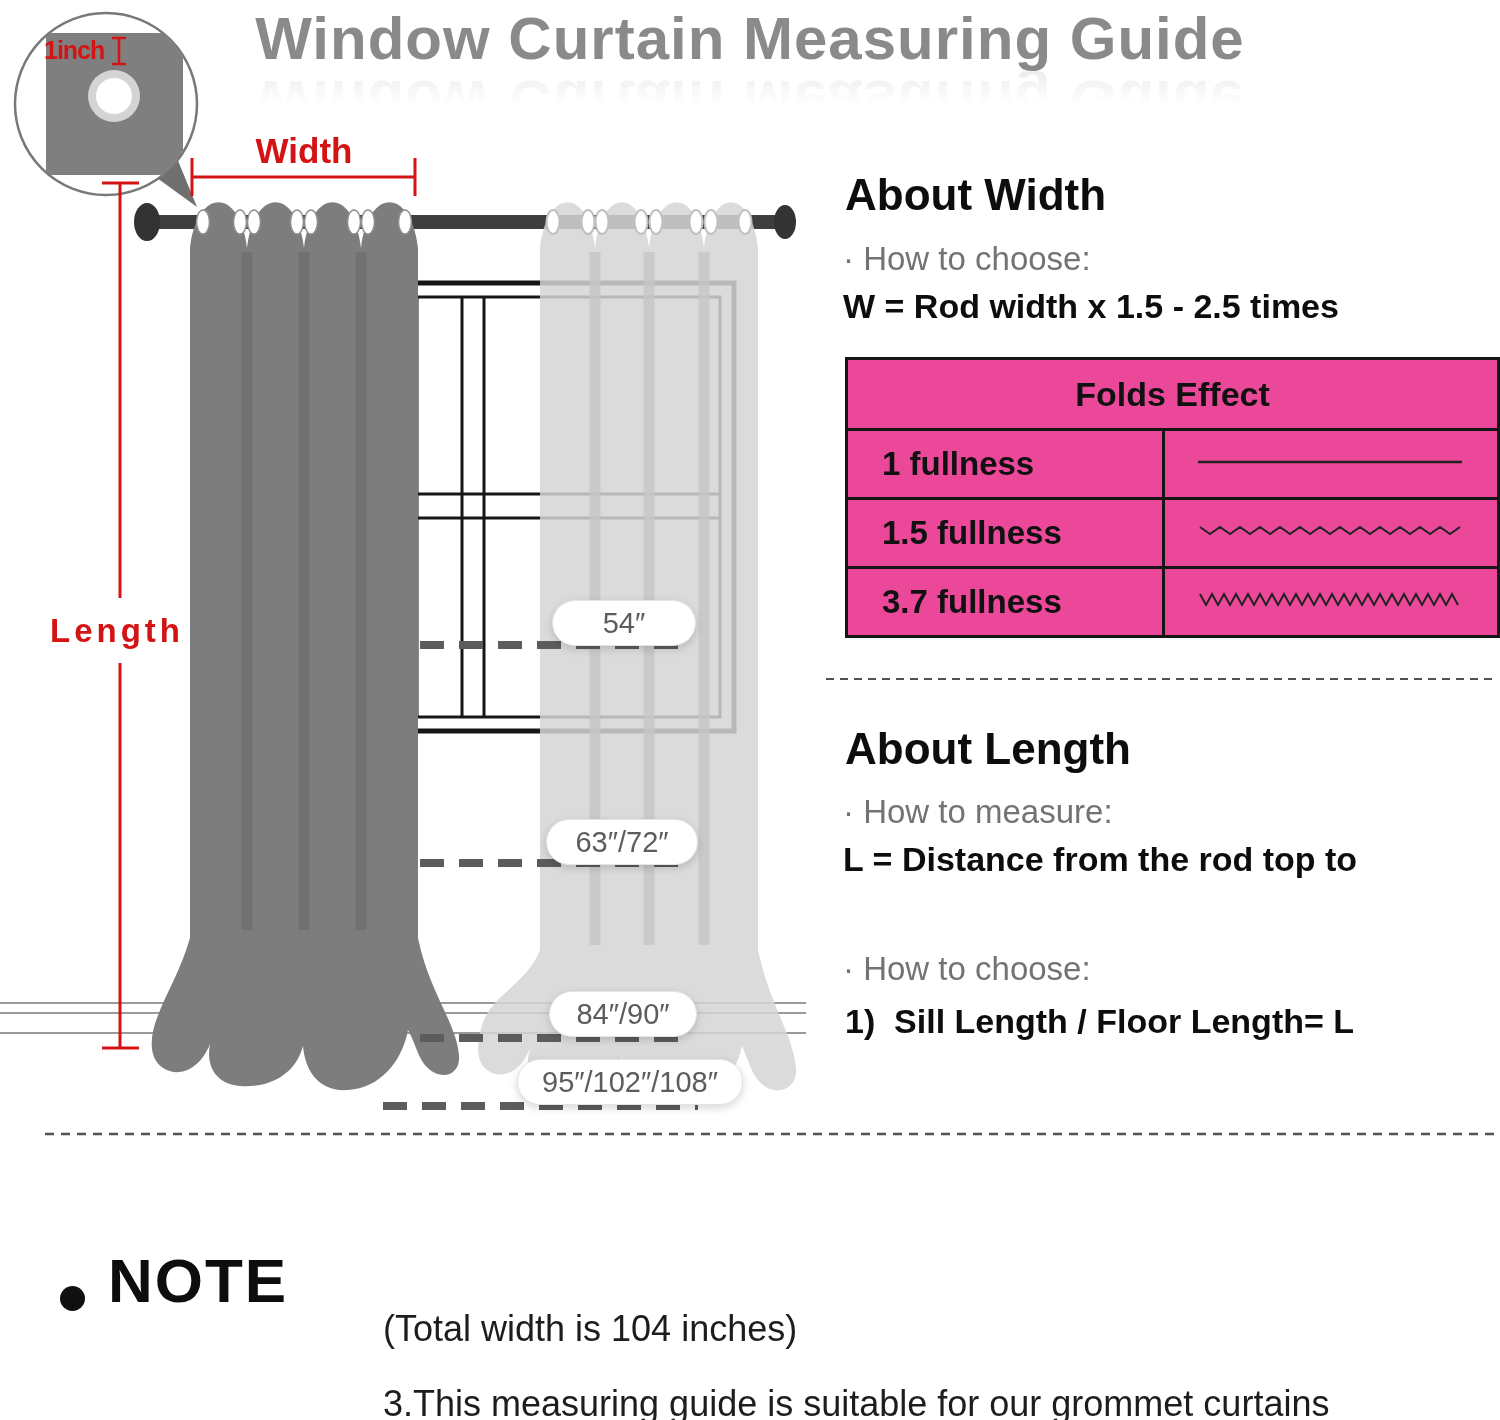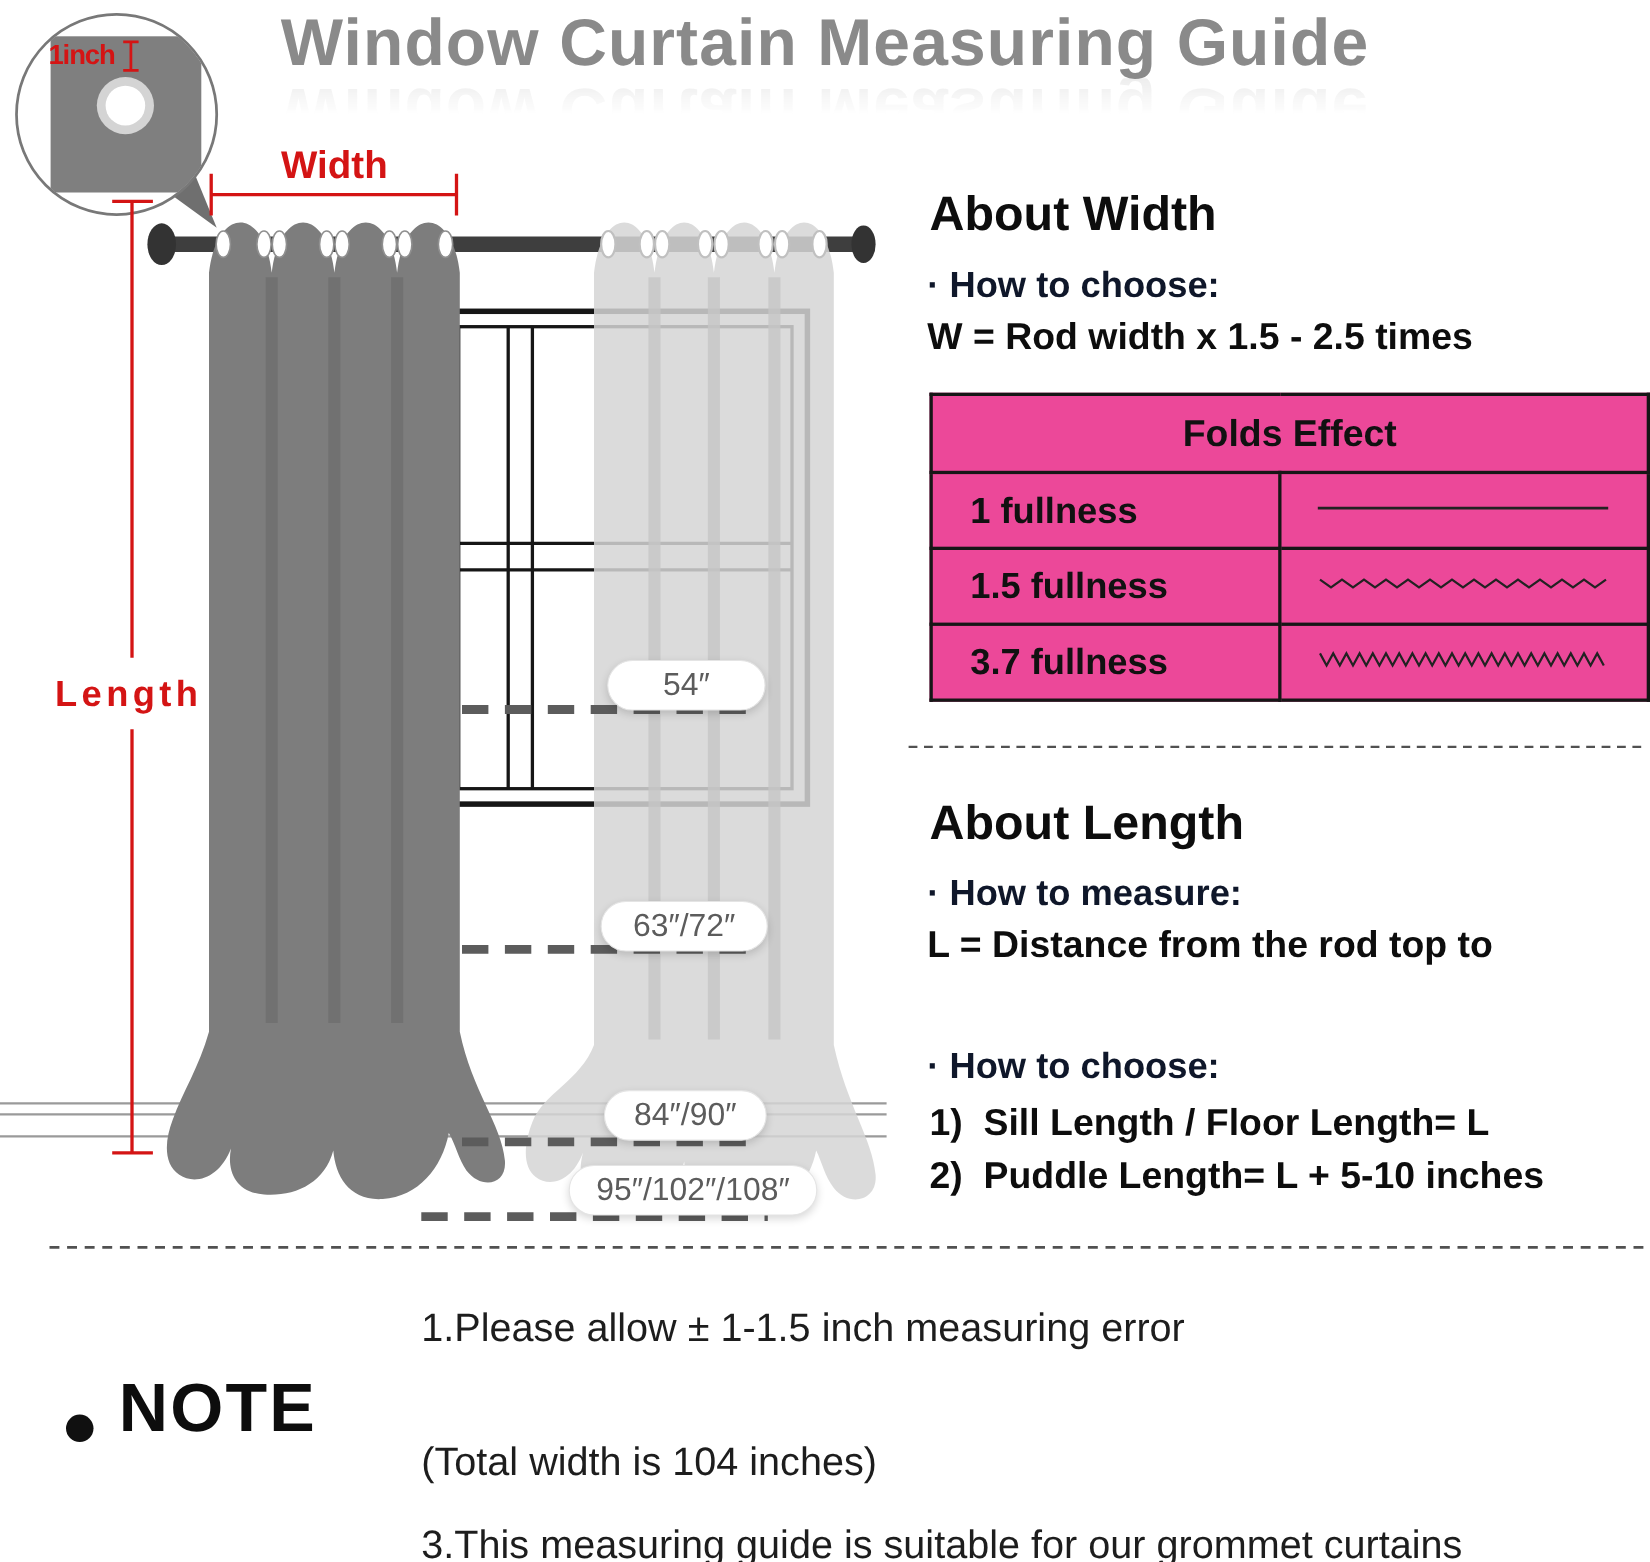--- a/index.html
+++ b/index.html
@@ -22,21 +22,21 @@
   .length-label{left:50px;top:612px;width:122px;text-align:center;font-size:33px;letter-spacing:4px;}
   .inch-label{left:44px;top:36px;font-size:25px;letter-spacing:-1px;}
 
   
   .pill{position:absolute;z-index:2;background:#fff;border:1px solid #e4e4e4;border-radius:999px;
     display:flex;align-items:center;justify-content:center;color:#5c5c5c;font-size:29px;
     box-shadow:0 3px 8px rgba(0,0,0,.16);}
 
   
   .h2{font-size:44px;font-weight:bold;color:#0d0d0d;white-space:nowrap;}
-  .sub{font-size:33px;color:#0f172a;white-space:pre;font-weight:bold;}
+  .sub{font-size:33px;color:#737373;white-space:pre;}
   .formula{font-size:34px;font-weight:bold;color:#0d0d0d;white-space:pre;}
   .option{font-size:34px;font-weight:bold;color:#0d0d0d;white-space:pre;}
 
   
   .folds-table{position:absolute;z-index:2;left:845px;top:357px;border-collapse:collapse;background:#ec4899;}
   .folds-table,.folds-table th,.folds-table td{border:3px solid #161616;}
   .folds-table th{height:68px;font-size:34px;font-weight:bold;text-align:center;padding:0 10px;}
   .folds-table td{height:64px;}
   .cell-label{width:280px;font-size:33px;font-weight:bold;padding-left:34px;text-align:left;}
   .cell-effect{width:330px;text-align:center;vertical-align:middle;}
@@ -206,21 +206,19 @@
       </td>
     </tr>
   </tbody>
     </table>
 
   <div class="ov h2" style="left:845px;top:724px;">About Length</div>
   <div class="ov formula" style="left:843px;top:840px;">L = Distance from the rod top to</div>
   <div class="ov sub" style="left:843px;top:793px;">· How to measure:</div>
   <div class="ov sub" style="left:843px;top:950px;">· How to choose:</div>
   <div class="ov option" style="left:845px;top:1002px;">1)  Sill Length / Floor Length= L</div>
-  <div class="ov option" style="left:845px;top:1050px;">2)  Puddle Length= L + 5-10 inches</div>
-
-  <div class="ov note-item" style="left:383px;top:1186px;">1.Please allow ± 1-1.5 inch measuring error</div>
+
   <div class="ov note-dot"></div>
   <div class="ov note-label">NOTE</div>
   <div class="ov note-item" style="left:383px;top:1308px;">(Total width is 104 inches)</div>
   <div class="ov note-item" style="left:383px;top:1383px;">3.This measuring guide is suitable for our grommet curtains</div>
 
 </div>
 
 </body></html>

